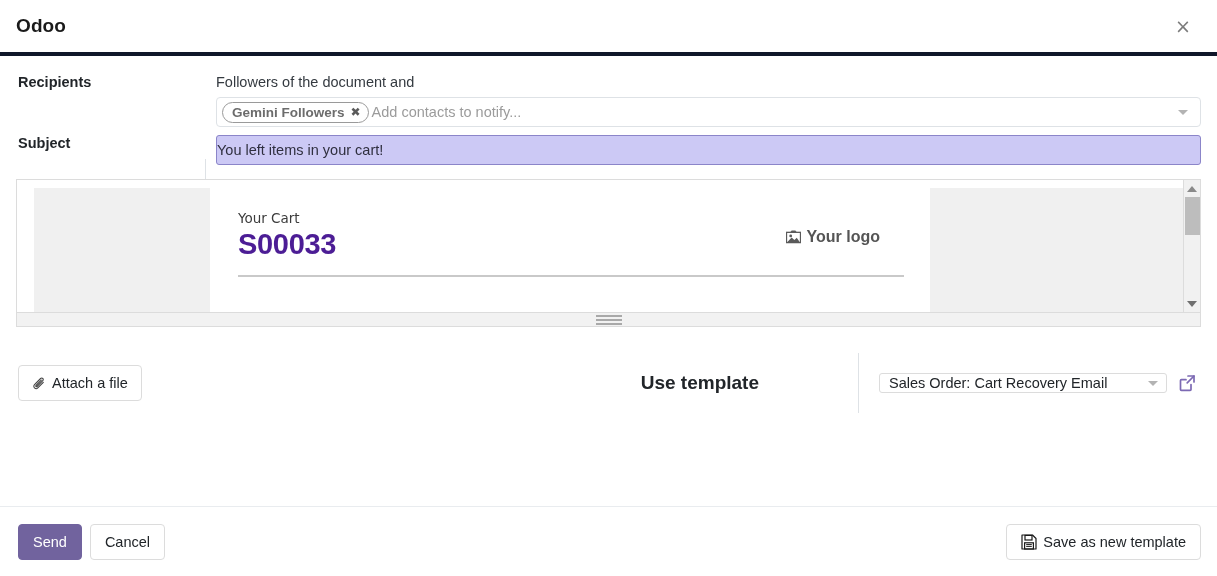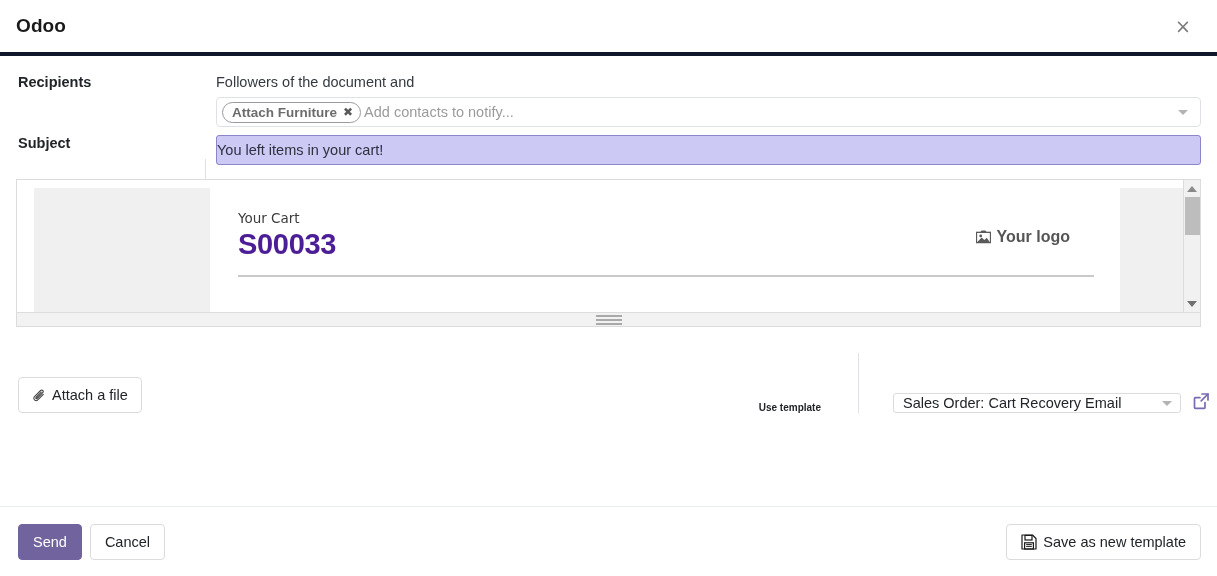--- a/index.html
+++ b/index.html
@@ -194,21 +194,21 @@
   }
   .email-bg {
     background: #f0f0f0;
     height: 126px;
     width: 100%;
     box-sizing: border-box;
     padding-left: 176px;
   }
   .email-card {
     background: #ffffff;
-    width: 910px;
+    width: 720px;
     height: 126px;
     box-sizing: border-box;
     padding: 22px 26px 0 28px;
     position: relative;
   }
   .email-card-head {
     display: flex;
     align-items: flex-start;
     justify-content: space-between;
   }
@@ -313,23 +313,23 @@
   }
   .grip-lines i {
     display: block;
     height: 2px;
     background: #a9a9a9;
   }
 
   
   .template-row {
     display: flex;
-    align-items: flex-end;
+    align-items: center;
     margin-top: 26px;
-    padding: 0 4px 0 18px;
+    padding: 0 18px 0 18px;
     position: relative;
     height: 60px;
   }
   .btn {
     font-family: "Liberation Sans", sans-serif;
     font-size: 14.5px;
     border-radius: 4px;
     box-sizing: border-box;
     cursor: pointer;
     display: inline-flex;
@@ -347,23 +347,23 @@
     background: #71639e;
     border-color: #71639e;
     color: #ffffff;
   }
   .attach-btn { padding: 0 13px; }
 
   .template-spacer { flex: 1 1 auto; }
 
   .use-template-label {
     font-weight: bold;
-    font-size: 10px;
+    font-size: 19px;
     color: #212529;
-    margin-right: 72px;
+    margin-right: 120px;
   }
   .template-divider {
     position: absolute;
     left: 858px;
     top: 0px;
     width: 1px;
     height: 60px;
     background: #dee2e6;
   }
   .template-select {
@@ -426,21 +426,21 @@
 
     <div class="form-area">
       <div class="label-divider"></div>
 
       <div class="field-row">
         <div class="field-label">Recipients</div>
         <div class="field-control">
           <div class="followers-note">Followers of the document and</div>
           <div class="tags-input">
             <span class="tag-chip">
-              <span>Attach Furniture</span>
+              <span>Gemini Followers</span>
               <span class="tag-remove">✖</span>
             </span>
             <span class="tag-placeholder">Add contacts to notify...</span>
             <span class="caret-down"></span>
           </div>
         </div>
       </div>
 
       <div class="field-row subject-row">
         <div class="field-label">Subject</div>

